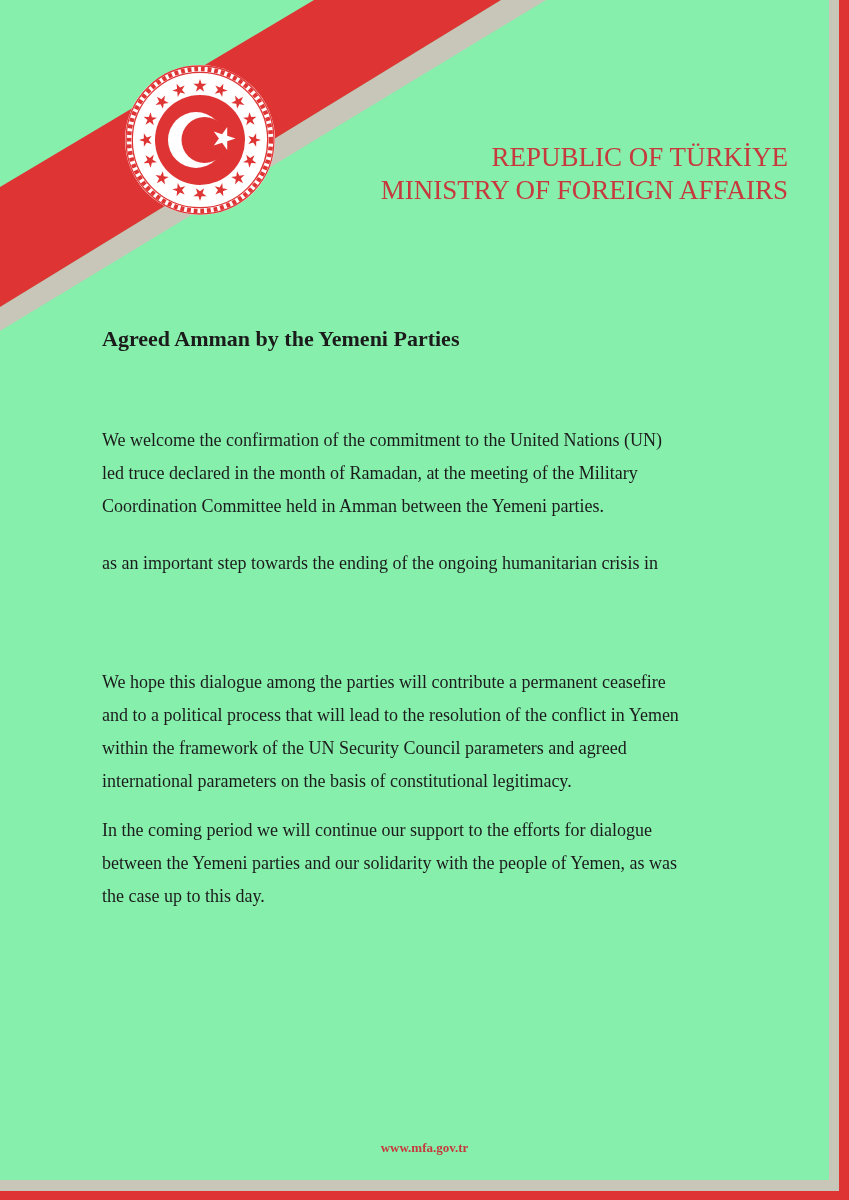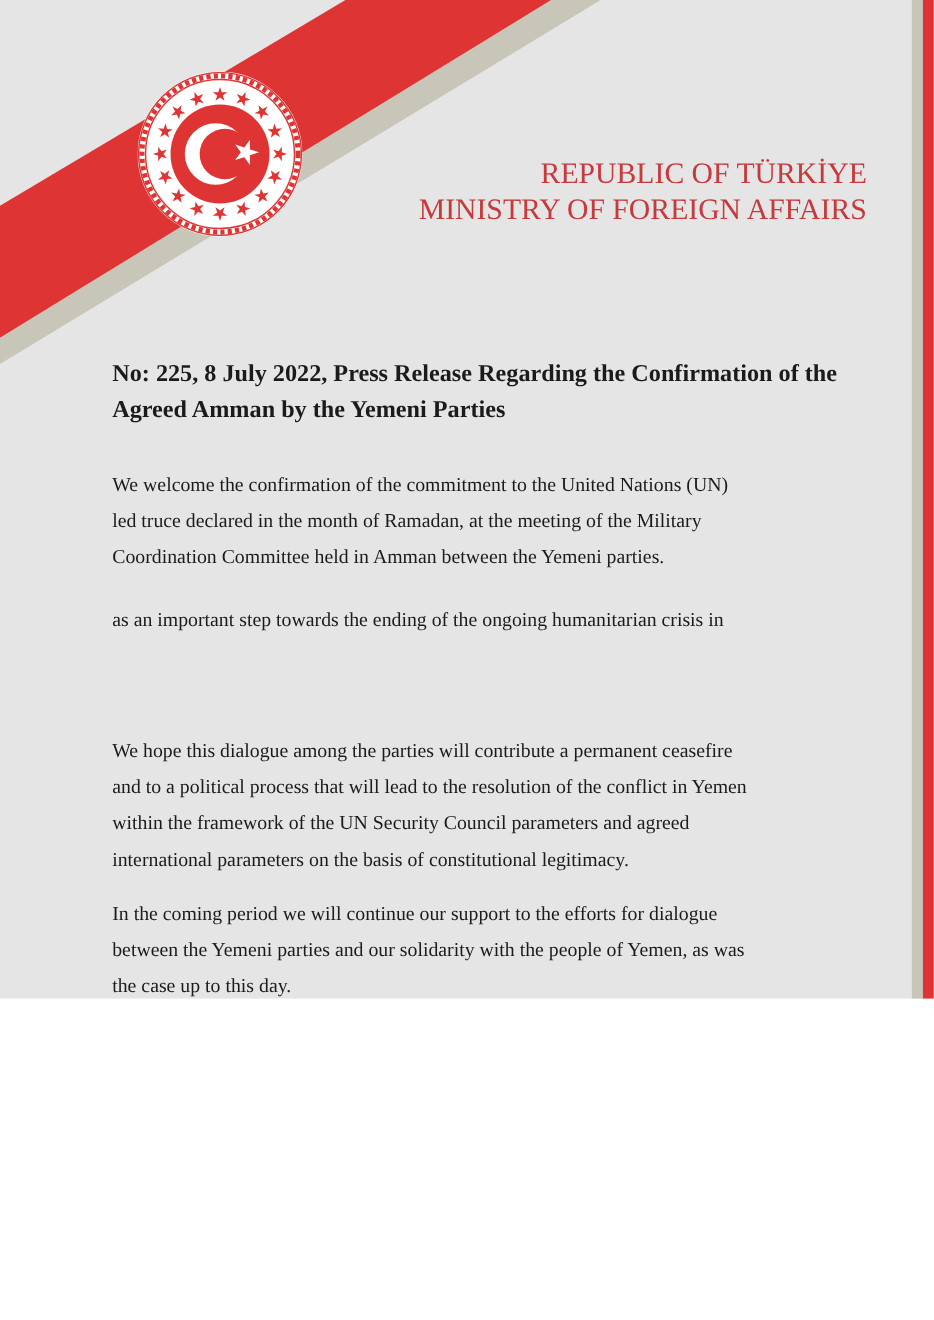--- a/index.html
+++ b/index.html
@@ -3,22 +3,22 @@
 <meta charset="utf-8">
 <style>
   html, body {
     margin: 0;
     padding: 0;
     background: #ffffff;
   }
   .page {
     position: relative;
     width: 849px;
-    height: 908px;
-    background: #e5e5e5;
+    height: 1200px;
+    background: #86efac;
     overflow: hidden;
     font-family: "Liberation Serif", "DejaVu Serif", serif;
   }
   .bg-art {
     position: absolute;
     left: 0; top: 0;
     width: 849px; height: 1200px;
     display: block;
   }
   .emblem {
@@ -117,21 +117,20 @@
       <use href="#star5" transform="translate(98.5 73.5) rotate(90) scale(12)" fill="#ffffff"></use>
     </g>
   </svg>
 
   <div class="letterhead">
     <div>REPUBLIC OF TÜRKİYE</div>
     <div>MINISTRY OF FOREIGN AFFAIRS</div>
   </div>
 
   <div class="doc-title">
-    <div>No: 225, 8 July 2022, Press Release Regarding the Confirmation of the</div>
     <div>Agreed Amman by the Yemeni Parties</div>
   </div>
 
   <div class="para para-1">
     <div>We welcome the confirmation of the commitment to the United Nations (UN)</div>
     <div>led truce declared in the month of Ramadan, at the meeting of the Military</div>
     <div>Coordination Committee held in Amman between the Yemeni parties.</div>
   </div>
 
   <div class="para para-2">

